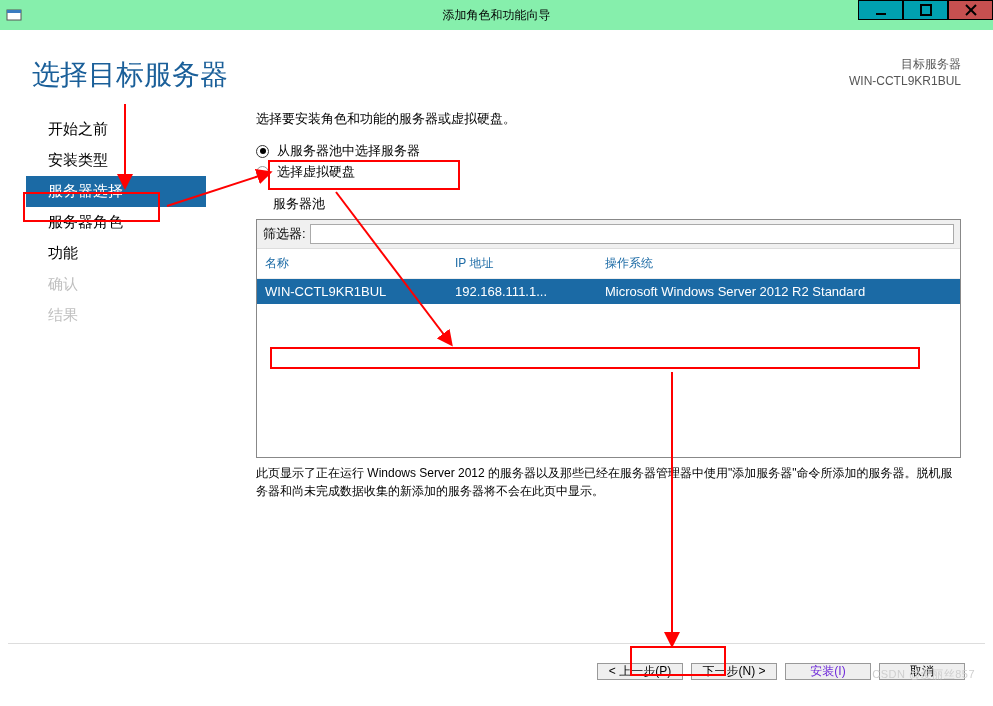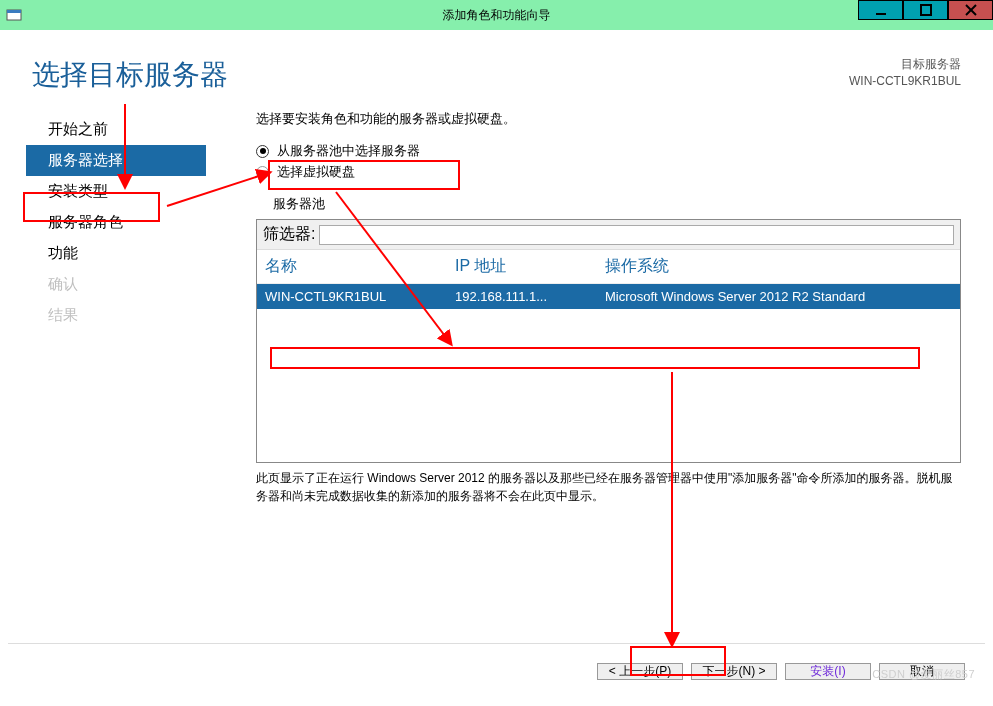--- a/index.html
+++ b/index.html
@@ -31,25 +31,25 @@
   .radios { margin-bottom: 14px;}
   .radio-row { display:flex; align-items:center; margin:3px 0; font-size:13px;}
   .radio-row .circle { width:13px; height:13px; border-radius:50%; border:1px solid #333; margin-right:8px; display:flex; align-items:center; justify-content:center;}
   .radio-row.selected .circle::after{ content:""; width:6px; height:6px; border-radius:50%; background:#000;}
   .radio-row.unselected .circle { border-color:#999;}
 
   .pool-label { font-size:13px; margin: 4px 0 6px 17px; }
 
   .pool-box { border:1px solid #888; background:#fff; }
   .filter-row { background:#f0f0f0; padding:4px 6px; display:flex; align-items:center; border-bottom:1px solid #ddd;}
-  .filter-row label { font-size:16px; margin-right:4px;}
+  .filter-row label { font-size:13px; margin-right:4px;}
   .filter-input { flex:1; height:20px; border:1px solid #aaa; font-size:12px; padding:0 4px; background:#fff;}
 
   .grid { }
-  .grid-head { display:flex; padding: 6px 8px; color:#1b6aa5; font-size:16px; border-bottom:1px solid #eee;}
+  .grid-head { display:flex; padding: 6px 8px; color:#1b6aa5; font-size:12px; border-bottom:1px solid #eee;}
   .grid-row { display:flex; padding: 5px 8px; font-size:13px; }
   .grid-row.selected { background:#1b6aa5; color:#fff; }
   .col-name { width:190px; flex:0 0 190px; }
   .col-ip { width:150px; flex:0 0 150px; }
   .col-os { flex:1; }
   .grid-body { height:178px; }
 
   .found { font-size:13px; margin-top:6px;}
   .notes { font-size:12px; margin-top:6px; line-height:1.5;}
 
@@ -98,22 +98,22 @@
     <h1>选择目标服务器</h1>
     <div class="dest">
       <div>目标服务器</div>
       <div>WIN-CCTL9KR1BUL</div>
     </div>
   </div>
 
   <div class="body">
     <div class="nav">
       <div class="nav-item">开始之前</div>
+      <div class="nav-item">安装类型</div>
       <div class="nav-item active">服务器选择</div>
-      <div class="nav-item">安装类型</div>
       <div class="nav-item">服务器角色</div>
       <div class="nav-item">功能</div>
       <div class="nav-item disabled">确认</div>
       <div class="nav-item disabled">结果</div>
     </div>
 
     <div class="main">
       <div class="instr">选择要安装角色和功能的服务器或虚拟硬盘。</div>
 
       <div class="radios">

